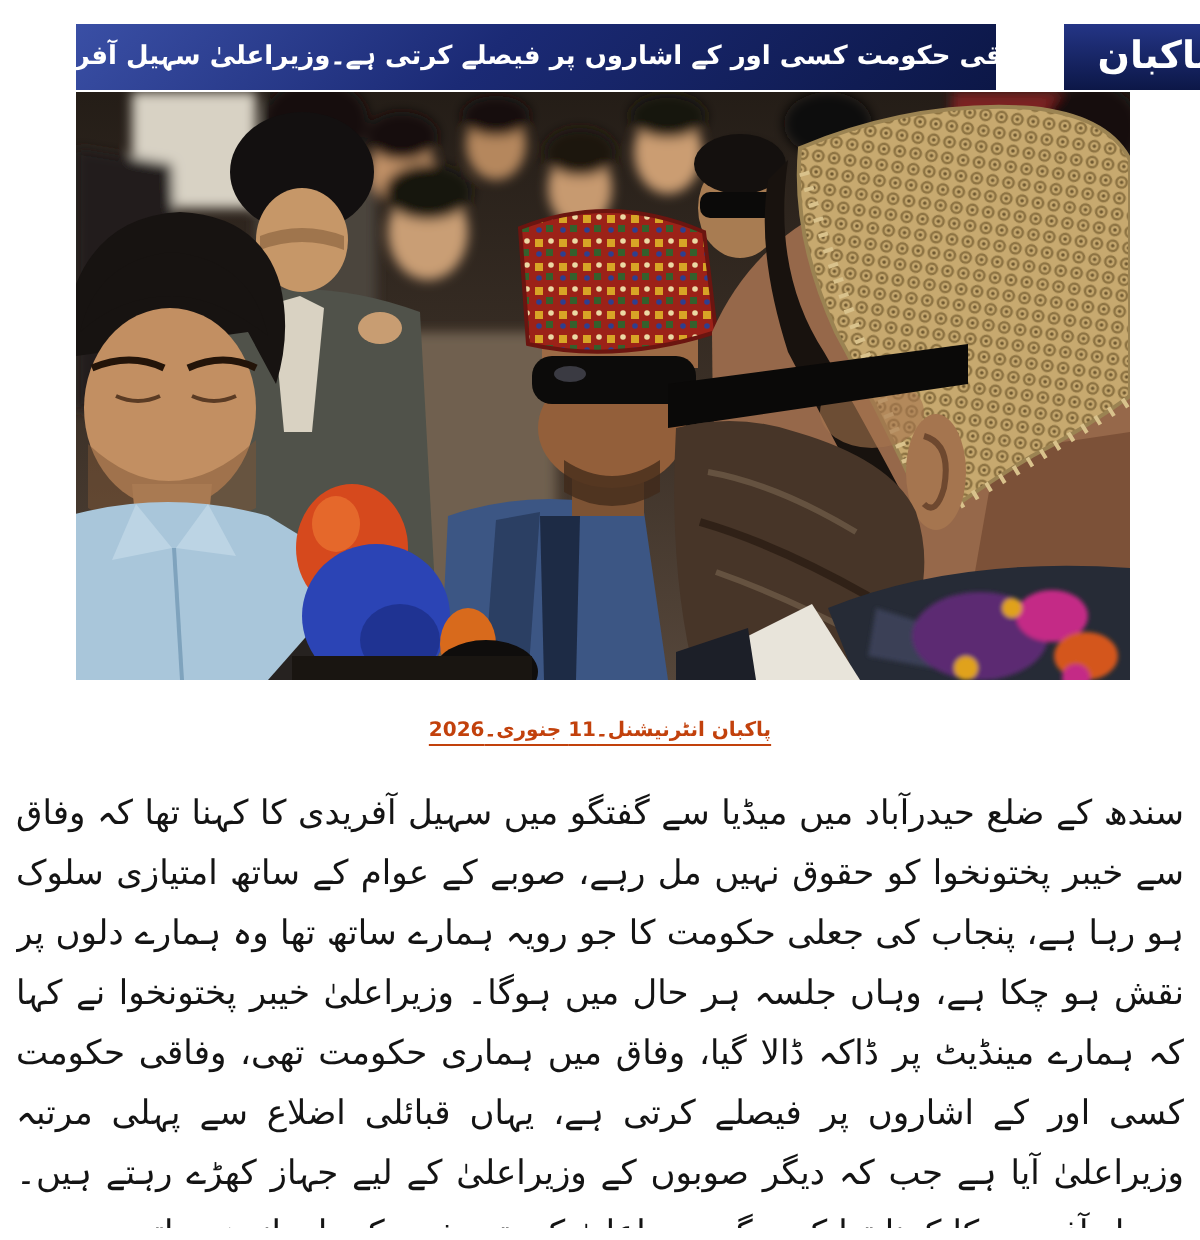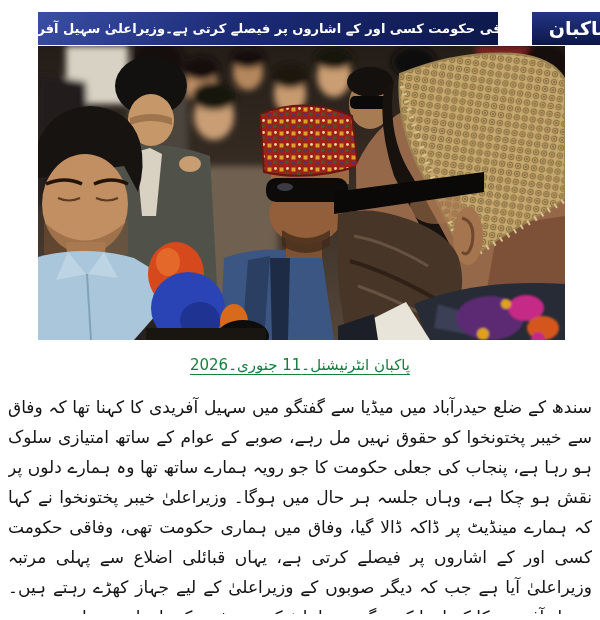--- a/index.html
+++ b/index.html
@@ -23,21 +23,21 @@
     background:linear-gradient(180deg,#243586,#0c1747);
     display:flex;align-items:center;justify-content:center;
   }
   .logo-text{color:#ffffff;font-size:19px;font-weight:bold;direction:rtl;line-height:33px;}
   
   .photo-frame{position:absolute;left:38px;top:46px;width:527px;height:294px;overflow:hidden;background:#2a221b;}
   .photo-frame svg{display:block;}
   
   .dateline{position:absolute;left:0;top:353px;width:600px;text-align:center;}
   .dateline span{
-    color:#15803d;font-size:15px;font-weight:normal;direction:rtl;display:inline-block;
+    color:#c2410c;font-size:10px;font-weight:bold;direction:rtl;display:inline-block;
     text-decoration:underline;text-underline-offset:4px;line-height:24px;
   }
   
   .article-body{
     position:absolute;left:8px;top:392px;width:584px;height:222px;
     direction:rtl;text-align:justify;color:#141414;
     font-size:17px;line-height:30px;overflow:hidden;
   }
 </style>
 </head>

